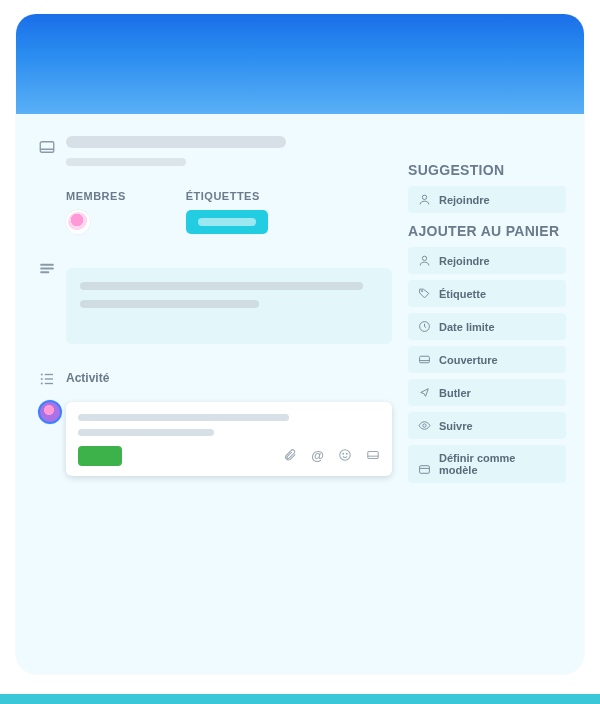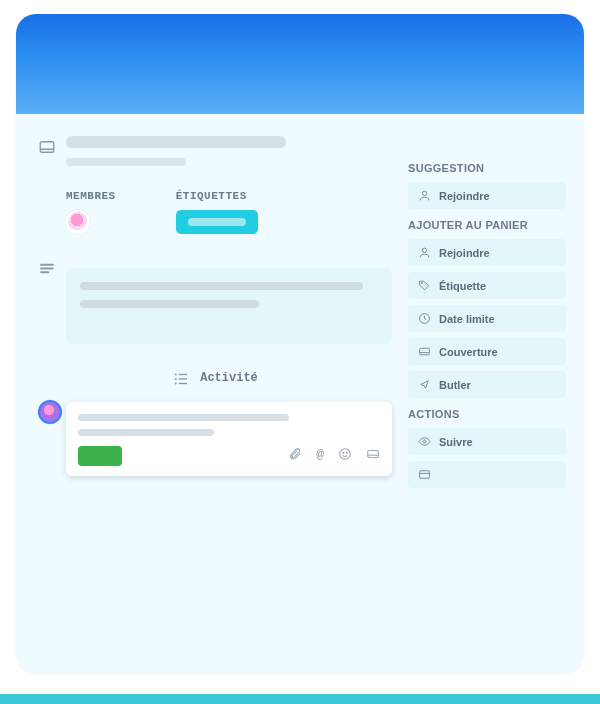--- a/index.html
+++ b/index.html
@@ -24,28 +24,27 @@
   background: linear-gradient(180deg, #1a6fe8 0%, #2a8cf0 40%, #5ab0f6 100%);
 }
 .content {
   display: flex;
   padding: 22px 18px 0 22px;
   gap: 16px;
 }
 .main-col {
   flex: 1;
   min-width: 0;
-  font-family: Liberation Mono, monospace;
 }
 .side-col {
   width: 158px;
   flex-shrink: 0;
   padding-top: 22px;
 }
-.row { display: flex; align-items: flex-start; justify-content: center; }
+.row { display: flex; align-items: flex-start; }
 .gutter-icon {
   width: 28px;
   flex-shrink: 0;
   color: #6b7b8c;
   display: flex;
   justify-content: flex-start;
   padding-top: 2px;
 }
 .gutter-icon svg { width: 18px; height: 18px; stroke: #8a99a8; fill: none; stroke-width: 1.8; }
 .gutter-icon.fill svg { fill: #8a99a8; stroke: none; }
@@ -145,21 +144,21 @@
   border-radius: 4px;
 }
 .comment-icons {
   display: flex;
   gap: 14px;
   color: #9aa8b3;
   font-size: 13px;
 }
 .comment-icons span svg { width: 14px; height: 14px; stroke: #9aa8b3; fill: none; stroke-width: 1.8; }
 .side-heading {
-  font-size: 11px;
+  font-size: 14px;
   font-weight: 800;
   color: #6b7b8c;
   letter-spacing: 0.3px;
   margin-bottom: 8px;
   margin-top: 4px;
 }
 .side-btn {
   background: #e3f7fb;
   border-radius: 4px;
   padding: 7px 10px;
@@ -325,31 +324,31 @@
         <span>Couverture</span>
       </div>
 
       <div class="side-btn">
         <svg viewBox="0 0 24 24">
             <path d="M5 12l14-7-5 14-3-5z"></path>
           </svg>
         <span>Butler</span>
       </div>
 
-      <div class="side-heading" style="margin-top:10px">ACTIONS</div>
       <div class="side-btn">
         <svg viewBox="0 0 24 24">
             <path d="M2 12s3.5-7 10-7 10 7 10 7-3.5 7-10 7-10-7-10-7z"></path>
             <circle cx="12" cy="12" r="3"></circle>
           </svg>
         <span>Suivre</span>
       </div>
       <div class="side-btn">
         <svg viewBox="0 0 24 24">
             <rect x="3" y="5" width="18" height="14" rx="2"></rect>
             <line x1="3" y1="10" x2="21" y2="10"></line>
           </svg>
+        <span>Définir comme modèle</span>
       </div>
 
     </div>
   </div>
 </div>
 <div class="page-bottom-bar"></div>
 
 </body></html>

